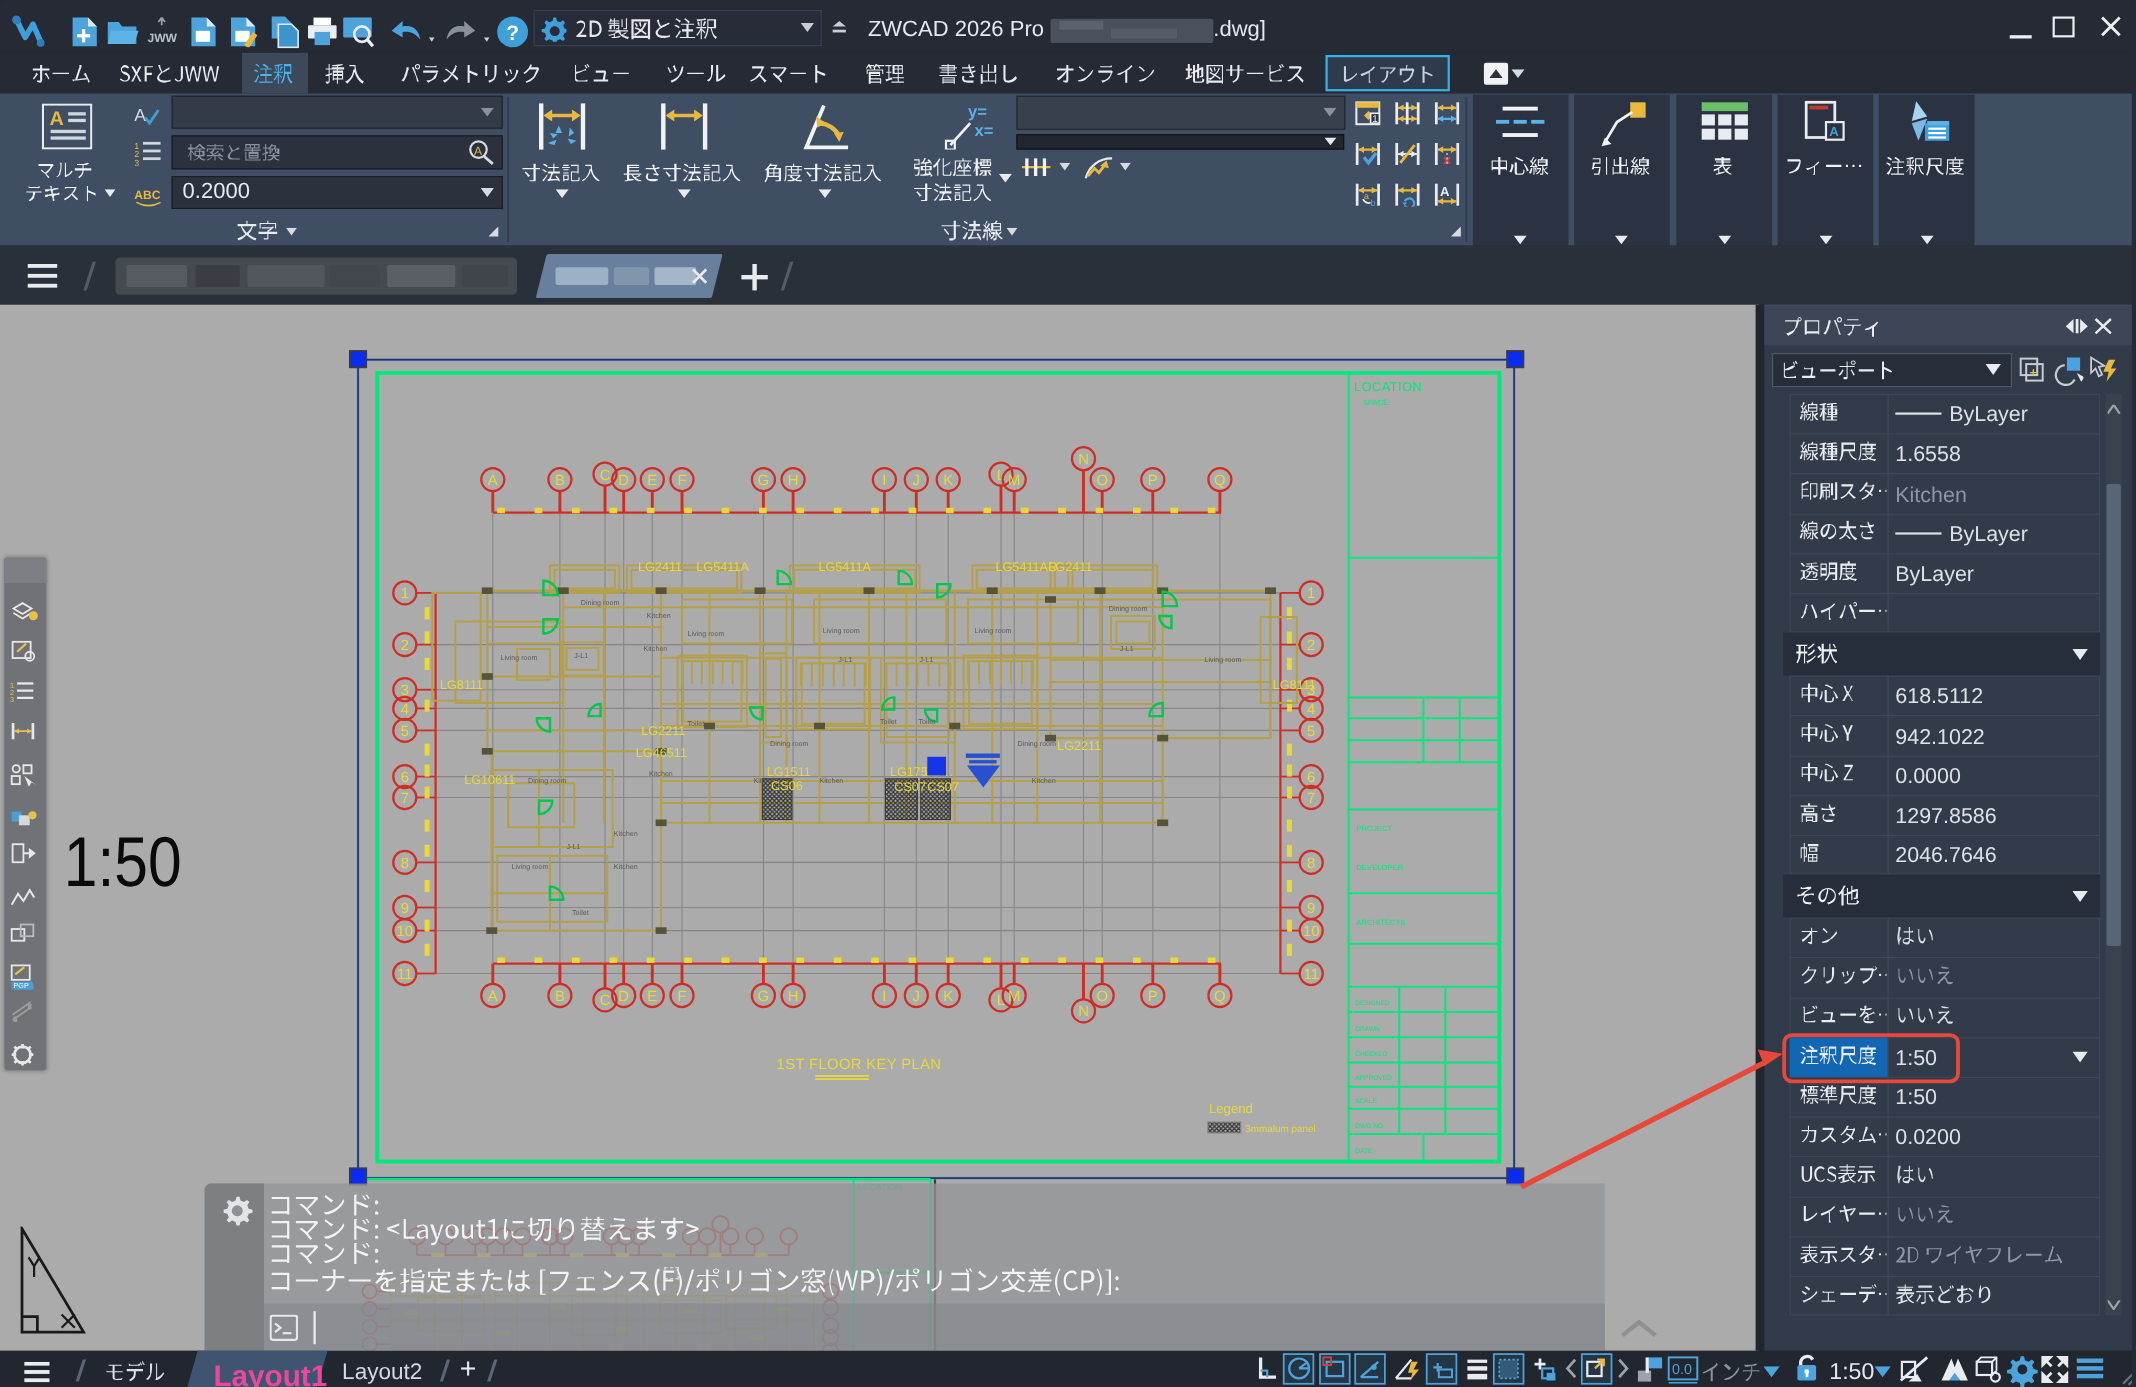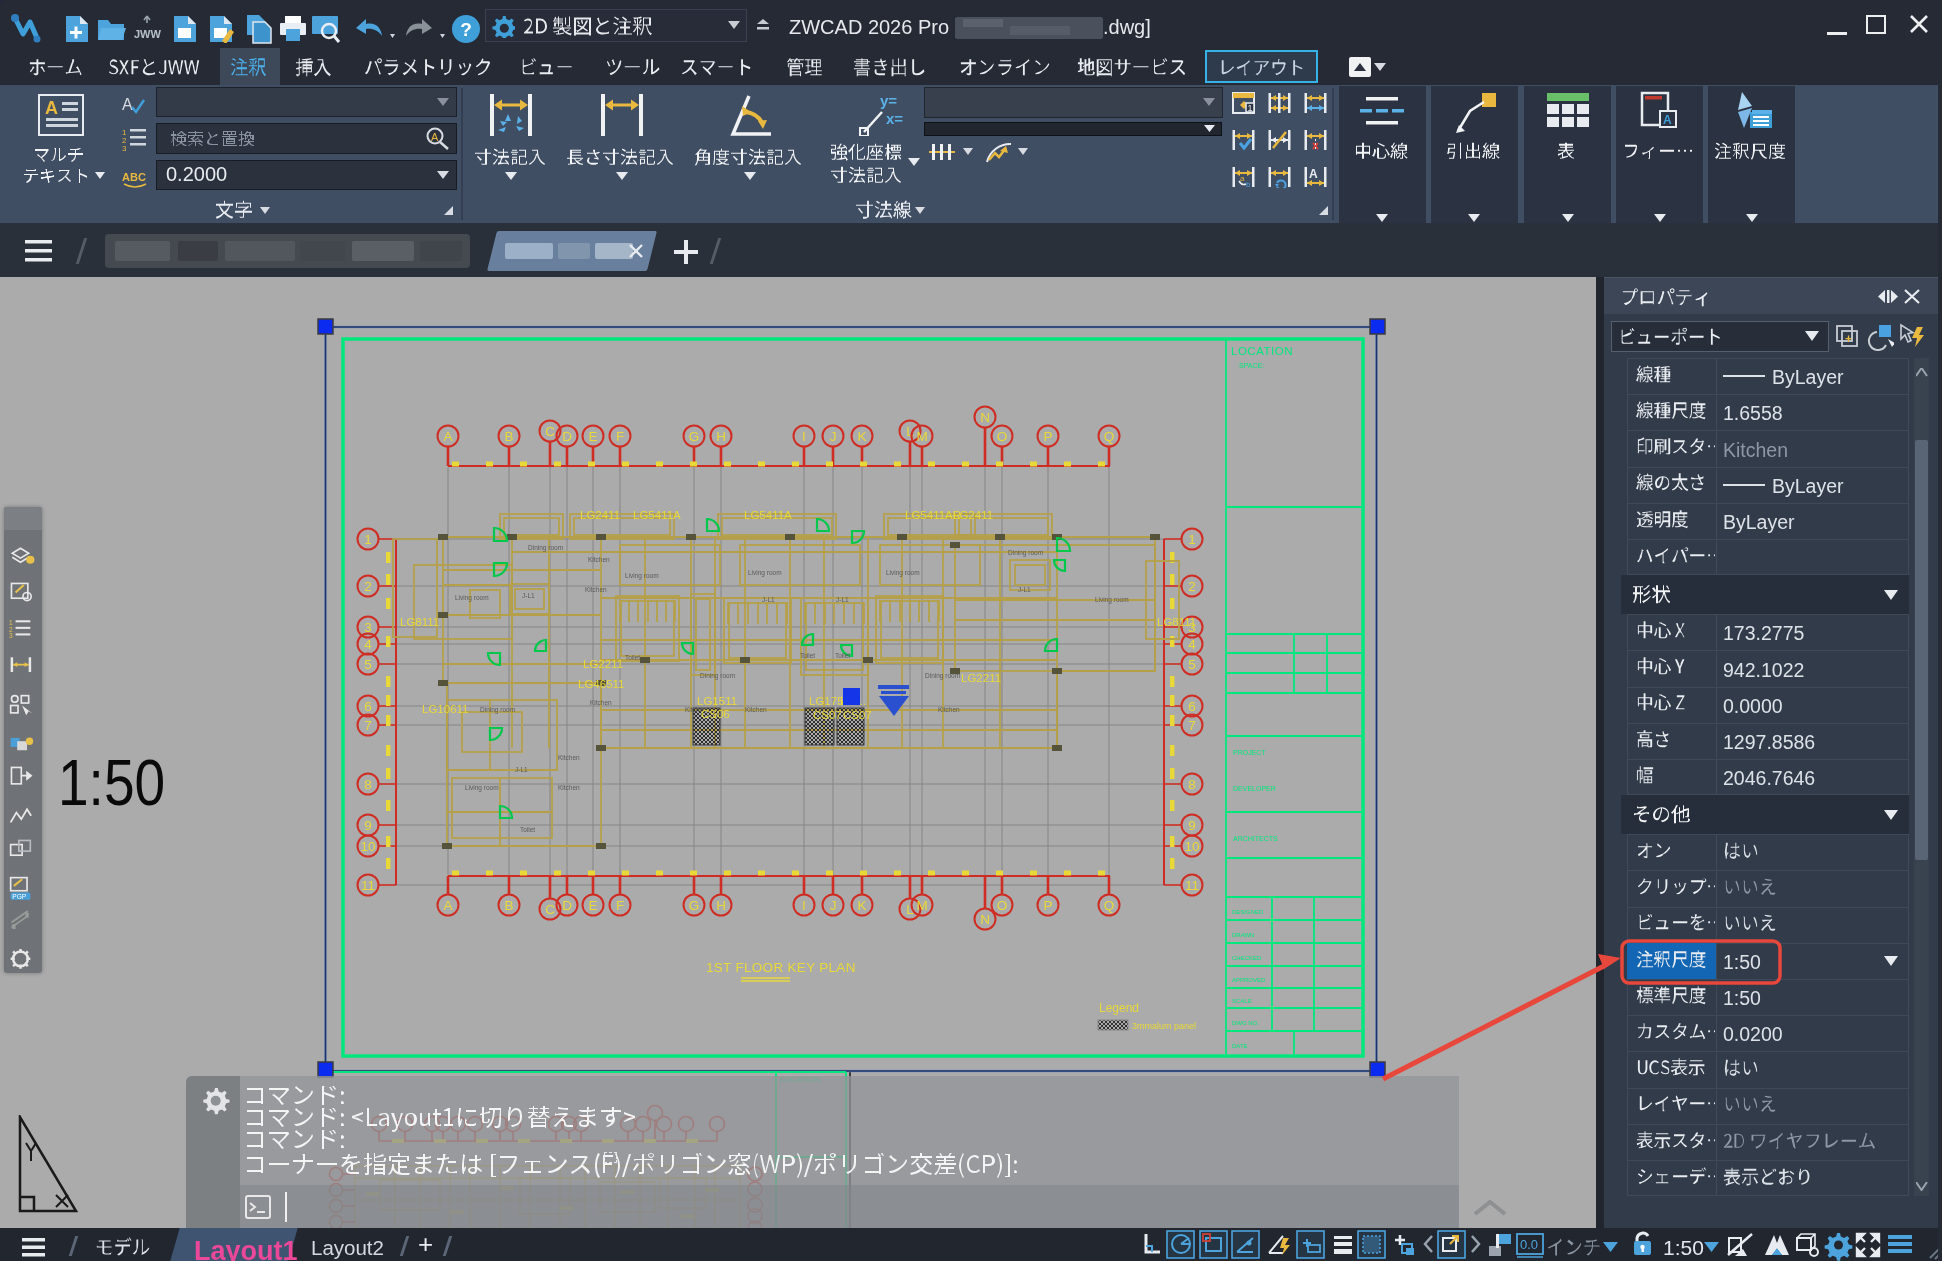--- a/index.html
+++ b/index.html
@@ -1335,21 +1335,21 @@
 <svg class="abs" style="left:1884px;top:590px" width="15" height="11">
     <path d="M0 0 L14 0 L7 10 Z" fill="#e8ebef"></path>
   </svg>
 <div class="abs" style="left:1636px;top:621.0500000000001px;width:79px;height:26px;overflow:hidden">
     <svg style="position:absolute;left:0px;top:0px;overflow:visible" width="52" height="23">
       <g transform="scale(0.95,1) translate(0,16.3)">
         <path fill="#e9ecf0" d="M8 -16V-12H2V-3H3V-5H8V1H10V-5H15V-4H17V-12H10V-16ZM3 -6V-11H8V-6ZM15 -6H10V-11H15Z M24 -10V-1C24 1 25 1 27 1C27 1 30 1 30 1C32 1 33 0 33 -3C33 -3 32 -4 32 -4C31 -1 31 -0 30 -0C30 -0 27 -0 27 -0C26 -0 26 -0 26 -1V-10ZM24 -14C27 -14 29 -12 31 -11L32 -12C30 -13 27 -15 25 -15ZM21 -9C21 -6 20 -4 19 -2L20 -1C22 -3 22 -6 22 -9ZM32 -9C33 -7 35 -4 35 -2L37 -3C36 -5 35 -7 33 -9Z M41 0H43L45 -4C46 -4 46 -5 46 -6H46C47 -5 47 -4 48 -4L50 0H51L47 -7L51 -14H49L48 -10C47 -9 47 -9 47 -8H47C46 -9 46 -9 45 -10L44 -14H42L45 -7Z"></path>
       </g>
     </svg>
   </div>
-<div style="position:absolute;left:1723px;top:622.3000000000001px;font-size:19.5px;color:#dde2e8;white-space:pre;">173.2775</div>
+<div style="position:absolute;left:1723px;top:622.3000000000001px;font-size:19.5px;color:#dde2e8;white-space:pre;">618.5112</div>
 <div class="abs" style="left:1636px;top:657.2500000000001px;width:79px;height:26px;overflow:hidden">
     <svg style="position:absolute;left:0px;top:0px;overflow:visible" width="51" height="23">
       <g transform="scale(0.95,1) translate(0,16.3)">
         <path fill="#e9ecf0" d="M8 -16V-12H2V-3H3V-5H8V1H10V-5H15V-4H17V-12H10V-16ZM3 -6V-11H8V-6ZM15 -6H10V-11H15Z M24 -10V-1C24 1 25 1 27 1C27 1 30 1 30 1C32 1 33 0 33 -3C33 -3 32 -4 32 -4C31 -1 31 -0 30 -0C30 -0 27 -0 27 -0C26 -0 26 -0 26 -1V-10ZM24 -14C27 -14 29 -12 31 -11L32 -12C30 -13 27 -15 25 -15ZM21 -9C21 -6 20 -4 19 -2L20 -1C22 -3 22 -6 22 -9ZM32 -9C33 -7 35 -4 35 -2L37 -3C36 -5 35 -7 33 -9Z M45 0H47V-5L51 -14H49L47 -10C47 -9 47 -8 46 -7H46C46 -8 45 -9 45 -10L43 -14H41L45 -5Z"></path>
       </g>
     </svg>
   </div>
 <div style="position:absolute;left:1723px;top:658.5000000000001px;font-size:19.5px;color:#dde2e8;white-space:pre;">942.1022</div>
 <div class="abs" style="left:1636px;top:693.4500000000002px;width:79px;height:26px;overflow:hidden">
     <svg style="position:absolute;left:0px;top:0px;overflow:visible" width="52" height="23">

